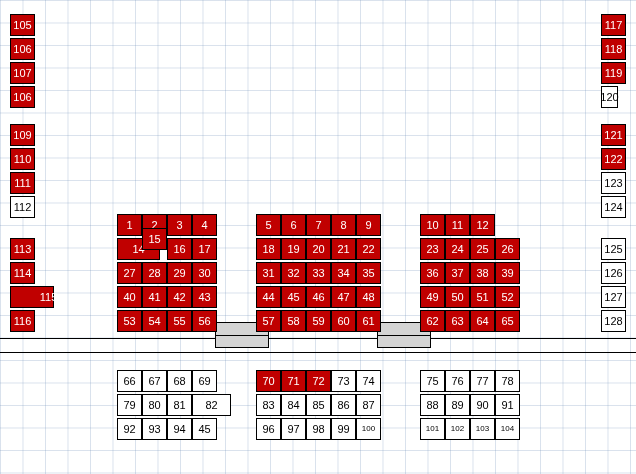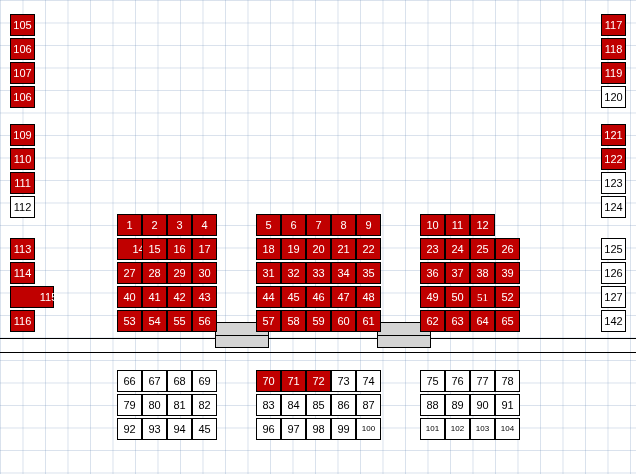--- a/index.html
+++ b/index.html
@@ -82,44 +82,44 @@
     <div class="seat sold" style="left: 10px; top: 148px; width: 25px; height: 22px;">110</div>
     <div class="seat sold" style="left: 10px; top: 172px; width: 25px; height: 22px;">111</div>
     <div class="seat" style="left: 10px; top: 196px; width: 25px; height: 22px;">112</div>
     <div class="seat sold" style="left: 10px; top: 238px; width: 25px; height: 22px;">113</div>
     <div class="seat sold" style="left: 10px; top: 262px; width: 25px; height: 22px;">114</div>
     <div class="seat sold" style="left: 10px; top: 286px; width: 44px; height: 22px; padding-left: 33px;">115</div>
     <div class="seat sold" style="left: 10px; top: 310px; width: 25px; height: 22px;">116</div>
     <div class="seat sold" style="left: 601px; top: 14px; width: 25px; height: 22px;">117</div>
     <div class="seat sold" style="left: 601px; top: 38px; width: 25px; height: 22px;">118</div>
     <div class="seat sold" style="left: 601px; top: 62px; width: 25px; height: 22px;">119</div>
-    <div class="seat" style="left: 601px; top: 86px; width: 25px; height: 22px;">120</div>
+    <div class="seat" style="left: 601px; top: 86px; width: 17px; height: 22px;">120</div>
     <div class="seat sold" style="left: 601px; top: 124px; width: 25px; height: 22px;">121</div>
     <div class="seat sold" style="left: 601px; top: 148px; width: 25px; height: 22px;">122</div>
     <div class="seat" style="left: 601px; top: 172px; width: 25px; height: 22px;">123</div>
     <div class="seat" style="left: 601px; top: 196px; width: 25px; height: 22px;">124</div>
     <div class="seat" style="left: 601px; top: 238px; width: 25px; height: 22px;">125</div>
     <div class="seat" style="left: 601px; top: 262px; width: 25px; height: 22px;">126</div>
     <div class="seat" style="left: 601px; top: 286px; width: 25px; height: 22px;">127</div>
-    <div class="seat" style="left: 601px; top: 310px; width: 25px; height: 22px;">142</div>
+    <div class="seat" style="left: 601px; top: 310px; width: 25px; height: 22px;">128</div>
     <div class="seat sold" style="left: 117px; top: 214px; width: 25px; height: 22px;">1</div>
     <div class="seat sold" style="left: 142px; top: 214px; width: 25px; height: 22px;">2</div>
     <div class="seat sold" style="left: 167px; top: 214px; width: 25px; height: 22px;">3</div>
     <div class="seat sold" style="left: 192px; top: 214px; width: 25px; height: 22px;">4</div>
     <div class="seat sold" style="left: 256px; top: 214px; width: 25px; height: 22px;">5</div>
     <div class="seat sold" style="left: 281px; top: 214px; width: 25px; height: 22px;">6</div>
     <div class="seat sold" style="left: 306px; top: 214px; width: 25px; height: 22px;">7</div>
     <div class="seat sold" style="left: 331px; top: 214px; width: 25px; height: 22px;">8</div>
     <div class="seat sold" style="left: 356px; top: 214px; width: 25px; height: 22px;">9</div>
     <div class="seat sold" style="left: 420px; top: 214px; width: 25px; height: 22px;">10</div>
     <div class="seat sold" style="left: 445px; top: 214px; width: 25px; height: 22px;">11</div>
     <div class="seat sold" style="left: 470px; top: 214px; width: 25px; height: 22px;">12</div>
     <div class="seat sold" style="left: 495px; top: 214px; width: 25px; height: 22px; margin-top: 24px;">13</div>
     <div class="seat sold" style="left: 117px; top: 238px; width: 43px; height: 22px;">14</div>
-    <div class="seat sold" style="left: 142px; top: 238px; width: 25px; height: 22px;">15</div>
+    <div class="seat sold" style="left: 142px; top: 228px; width: 25px; height: 22px;">15</div>
     <div class="seat sold" style="left: 167px; top: 238px; width: 25px; height: 22px;">16</div>
     <div class="seat sold" style="left: 192px; top: 238px; width: 25px; height: 22px;">17</div>
     <div class="seat sold" style="left: 256px; top: 238px; width: 25px; height: 22px;">18</div>
     <div class="seat sold" style="left: 281px; top: 238px; width: 25px; height: 22px;">19</div>
     <div class="seat sold" style="left: 306px; top: 238px; width: 25px; height: 22px;">20</div>
     <div class="seat sold" style="left: 331px; top: 238px; width: 25px; height: 22px;">21</div>
     <div class="seat sold" style="left: 356px; top: 238px; width: 25px; height: 22px;">22</div>
     <div class="seat sold" style="left: 420px; top: 238px; width: 25px; height: 22px;">23</div>
     <div class="seat sold" style="left: 445px; top: 238px; width: 25px; height: 22px;">24</div>
     <div class="seat sold" style="left: 470px; top: 238px; width: 25px; height: 22px;">25</div>
@@ -141,21 +141,21 @@
     <div class="seat sold" style="left: 142px; top: 286px; width: 25px; height: 22px;">41</div>
     <div class="seat sold" style="left: 167px; top: 286px; width: 25px; height: 22px;">42</div>
     <div class="seat sold" style="left: 192px; top: 286px; width: 25px; height: 22px;">43</div>
     <div class="seat sold" style="left: 256px; top: 286px; width: 25px; height: 22px;">44</div>
     <div class="seat sold" style="left: 281px; top: 286px; width: 25px; height: 22px;">45</div>
     <div class="seat sold" style="left: 306px; top: 286px; width: 25px; height: 22px;">46</div>
     <div class="seat sold" style="left: 331px; top: 286px; width: 25px; height: 22px;">47</div>
     <div class="seat sold" style="left: 356px; top: 286px; width: 25px; height: 22px;">48</div>
     <div class="seat sold" style="left: 420px; top: 286px; width: 25px; height: 22px;">49</div>
     <div class="seat sold" style="left: 445px; top: 286px; width: 25px; height: 22px;">50</div>
-    <div class="seat sold" style="left: 470px; top: 286px; width: 25px; height: 22px; font-family: Liberation Serif, serif;">51</div>
+    <div class="seat sold" style="left: 470px; top: 286px; width: 25px; height: 22px;">51</div>
     <div class="seat sold" style="left: 495px; top: 286px; width: 25px; height: 22px;">52</div>
     <div class="seat sold" style="left: 117px; top: 310px; width: 25px; height: 22px;">53</div>
     <div class="seat sold" style="left: 142px; top: 310px; width: 25px; height: 22px;">54</div>
     <div class="seat sold" style="left: 167px; top: 310px; width: 25px; height: 22px;">55</div>
     <div class="seat sold" style="left: 192px; top: 310px; width: 25px; height: 22px;">56</div>
     <div class="seat sold" style="left: 256px; top: 310px; width: 25px; height: 22px;">57</div>
     <div class="seat sold" style="left: 281px; top: 310px; width: 25px; height: 22px;">58</div>
     <div class="seat sold" style="left: 306px; top: 310px; width: 25px; height: 22px;">59</div>
     <div class="seat sold" style="left: 331px; top: 310px; width: 25px; height: 22px;">60</div>
     <div class="seat sold" style="left: 356px; top: 310px; width: 25px; height: 22px;">61</div>
@@ -172,21 +172,21 @@
     <div class="seat sold" style="left: 306px; top: 370px; width: 25px; height: 22px;">72</div>
     <div class="seat" style="left: 331px; top: 370px; width: 25px; height: 22px;">73</div>
     <div class="seat" style="left: 356px; top: 370px; width: 25px; height: 22px;">74</div>
     <div class="seat" style="left: 420px; top: 370px; width: 25px; height: 22px;">75</div>
     <div class="seat" style="left: 445px; top: 370px; width: 25px; height: 22px;">76</div>
     <div class="seat" style="left: 470px; top: 370px; width: 25px; height: 22px;">77</div>
     <div class="seat" style="left: 495px; top: 370px; width: 25px; height: 22px;">78</div>
     <div class="seat" style="left: 117px; top: 394px; width: 25px; height: 22px;">79</div>
     <div class="seat" style="left: 142px; top: 394px; width: 25px; height: 22px;">80</div>
     <div class="seat" style="left: 167px; top: 394px; width: 25px; height: 22px;">81</div>
-    <div class="seat" style="left: 192px; top: 394px; width: 25px; height: 22px;">82</div>
+    <div class="seat" style="left: 192px; top: 394px; width: 39px; height: 22px;">82</div>
     <div class="seat" style="left: 256px; top: 394px; width: 25px; height: 22px;">83</div>
     <div class="seat" style="left: 281px; top: 394px; width: 25px; height: 22px;">84</div>
     <div class="seat" style="left: 306px; top: 394px; width: 25px; height: 22px;">85</div>
     <div class="seat" style="left: 331px; top: 394px; width: 25px; height: 22px;">86</div>
     <div class="seat" style="left: 356px; top: 394px; width: 25px; height: 22px;">87</div>
     <div class="seat" style="left: 420px; top: 394px; width: 25px; height: 22px;">88</div>
     <div class="seat" style="left: 445px; top: 394px; width: 25px; height: 22px;">89</div>
     <div class="seat" style="left: 470px; top: 394px; width: 25px; height: 22px;">90</div>
     <div class="seat" style="left: 495px; top: 394px; width: 25px; height: 22px;">91</div>
     <div class="seat" style="left: 117px; top: 418px; width: 25px; height: 22px;">92</div>

